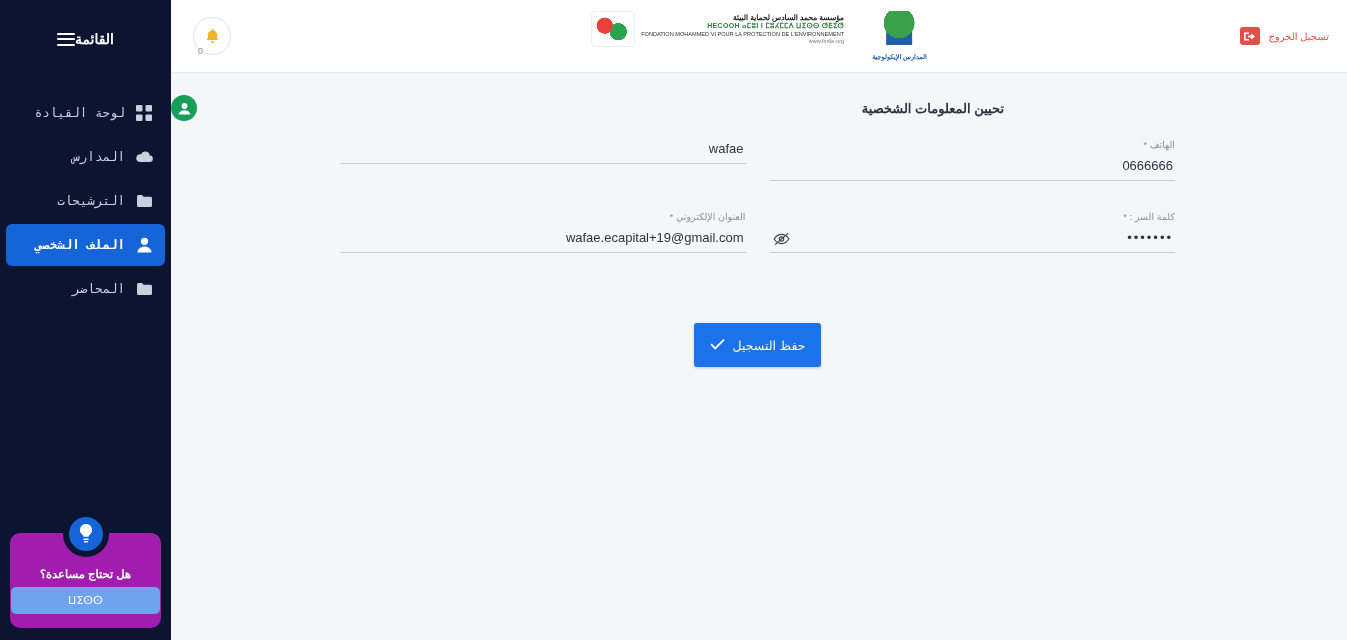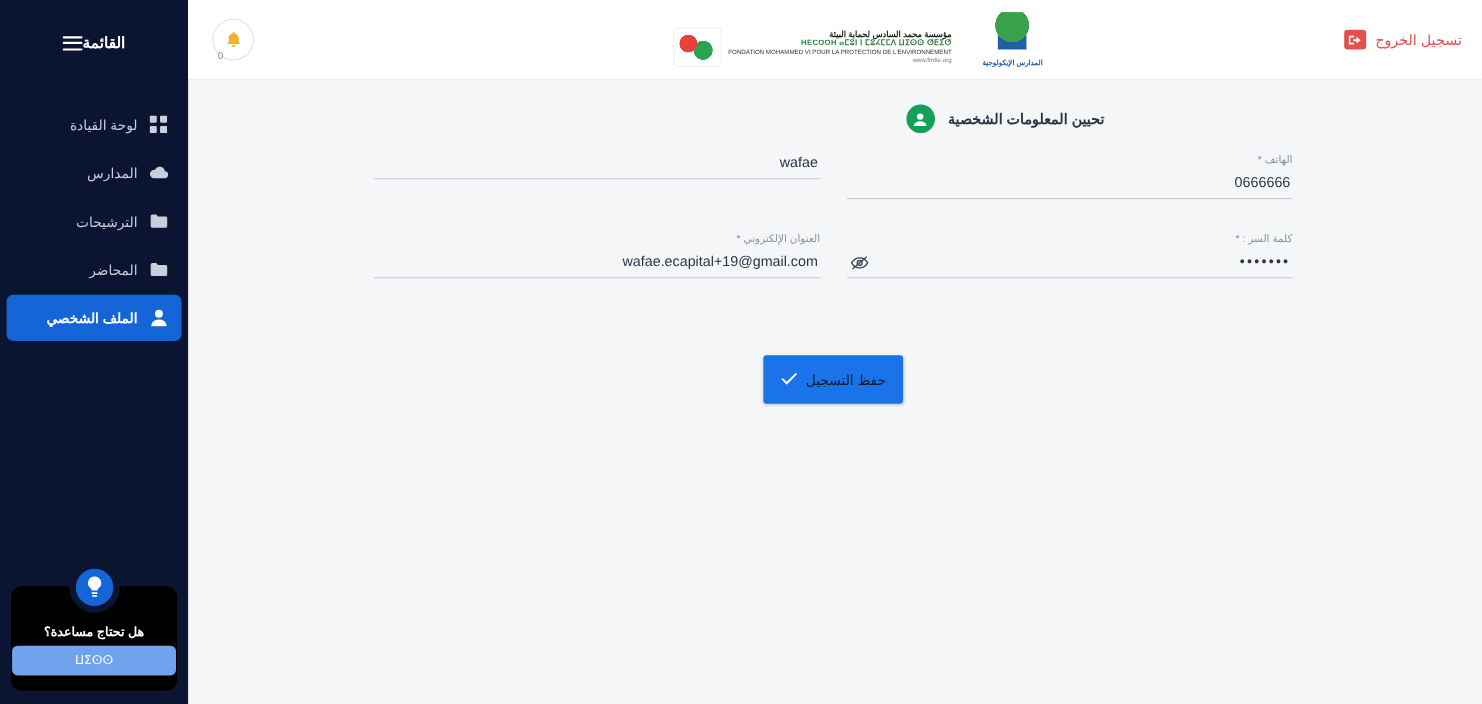--- a/index.html
+++ b/index.html
@@ -52,40 +52,41 @@
     align-items: center;
     justify-content: space-between;
     flex-direction: row-reverse;
     height: 42px;
     padding: 0 12px 0 14px;
     margin: 0 0 2px 0;
     border-radius: 6px;
     color: #c9cfdd;
     font-size: 12.5px;
     cursor: pointer;
+    font-family: Liberation Mono, monospace;
   }
   .nav-item .nav-label { flex: 1; text-align: right; padding-right: 10px; font-size: 12.5px; }
   .nav-item.active {
     background: #1565d8;
     color: #ffffff;
     font-weight: bold;
   }
   .nav-icon {
     width: 18px; height: 18px;
     display: flex; align-items: center; justify-content: center;
     flex: 0 0 18px;
   }
   .nav-icon svg { display: block; }
 
   
   .help-card {
     position: absolute;
     left: 10px; right: 10px;
     bottom: 12px;
-    background: #000000;
+    background: #a21caf;
     border-radius: 10px;
     padding: 34px 1px 14px;
     text-align: center;
   }
   .help-bulb {
     position: absolute;
     top: -22px; left: 50%;
     transform: translateX(-50%);
     width: 46px; height: 46px;
     border-radius: 50%;
@@ -144,24 +145,23 @@
     position: absolute;
     bottom: -2px; left: 4px;
     font-size: 9px;
     color: #8b93a5;
   }
   .logos {
     position: absolute;
     left: 50%;
     transform: translateX(-50%);
     display: flex;
-    align-items: flex-end;
+    align-items: flex-start;
     gap: 28px;
     flex-direction: row-reverse;
-    margin-left: 21px;
   }
   .logo-fm6 { display: flex; align-items: center; gap: 6px; flex-direction: row-reverse; }
   .fm6-mark {
     width: 44px; height: 36px;
     border-radius: 4px;
     background: radial-gradient(circle at 30% 40%, #e8413a 0 22%, transparent 23%),
                 radial-gradient(circle at 62% 58%, #2aa44f 0 26%, transparent 27%),
                 #ffffff;
     border: 1px solid #efefef;
   }
@@ -178,34 +178,34 @@
       radial-gradient(circle at 50% 30%, #3aa049 0 42%, transparent 43%),
       linear-gradient(#1f5fa9, #1f5fa9) 50% 78%/26px 13px no-repeat;
     border-radius: 4px;
   }
   .schools-text { font-size: 6.5px; color: #1f5fa9; font-weight: bold; }
   .logout {
     display: flex; align-items: center; gap: 8px;
     flex-direction: row-reverse;
     cursor: pointer;
   }
-  .logout-label { color: #e2504a; font-size: 13px; }
+  .logout-label { color: #e2504a; font-size: 10px; }
   .logout-icon {
     width: 20px; height: 18px;
     background: #e2504a;
     border-radius: 3px;
     display: flex; align-items: center; justify-content: center;
   }
 
   
   .content { flex: 1 1 auto; padding: 22px 0 0 0; }
   .form-head {
     display: flex;
     align-items: center;
-    justify-content: flex-end;
+    justify-content: space-between;
     flex-direction: row-reverse;
     gap: 12px;
     padding: 0 343px 0 0;
     margin-bottom: 18px;
   }
   .avatar-circle {
     width: 26px; height: 26px; border-radius: 50%;
     background: #15a05a;
     display: flex; align-items: center; justify-content: center;
     flex: 0 0 26px;
@@ -249,21 +249,21 @@
     left: 2px; bottom: 4px;
     width: 20px; height: 20px;
     background: none; border: none; cursor: pointer;
     display: flex; align-items: center; justify-content: center;
     padding: 0;
   }
 
   .submit-wrap { display: flex; justify-content: center; margin-top: 40px; }
   .submit-btn {
     background: #1a73e8;
-    color: #0f172a;
+    color: #fef9c3;
     border: none;
     border-radius: 3px;
     height: 44px;
     min-width: 98px;
     padding: 0 16px;
     font-size: 12.5px;
     font-family: "Liberation Sans", sans-serif;
     display: flex;
     align-items: center;
     justify-content: center;
@@ -313,35 +313,35 @@
 
       <div class="nav-item">
         <span class="nav-label">الترشيحات</span>
         <span class="nav-icon">
           <svg width="17" height="14" viewBox="0 0 17 14" fill="#c9cfdd">
             <path d="M1 2.5A1.5 1.5 0 0 1 2.5 1h3.6l1.5 1.8h7A1.4 1.4 0 0 1 16 4.2v7.3A1.5 1.5 0 0 1 14.5 13h-12A1.5 1.5 0 0 1 1 11.5z"></path>
           </svg>
         </span>
       </div>
 
-      <div class="nav-item">
-        <span class="nav-label">المحاضر</span>
-        <span class="nav-icon">
-          <svg width="17" height="14" viewBox="0 0 17 14" fill="#c9cfdd">
-            <path d="M1 2.5A1.5 1.5 0 0 1 2.5 1h3.6l1.5 1.8h7A1.4 1.4 0 0 1 16 4.2v7.3A1.5 1.5 0 0 1 14.5 13h-12A1.5 1.5 0 0 1 1 11.5z"></path>
-          </svg>
-        </span>
-      </div>
-
       <div class="nav-item active">
         <span class="nav-label">الملف الشخصي</span>
         <span class="nav-icon">
           <svg width="15" height="16" viewBox="0 0 15 16" fill="#ffffff">
             <circle cx="7.5" cy="4.3" r="3.6"></circle>
             <path d="M0.5 15.5c0-3.6 3.2-6 7-6s7 2.4 7 6z"></path>
+          </svg>
+        </span>
+      </div>
+
+      <div class="nav-item">
+        <span class="nav-label">المحاضر</span>
+        <span class="nav-icon">
+          <svg width="17" height="14" viewBox="0 0 17 14" fill="#c9cfdd">
+            <path d="M1 2.5A1.5 1.5 0 0 1 2.5 1h3.6l1.5 1.8h7A1.4 1.4 0 0 1 16 4.2v7.3A1.5 1.5 0 0 1 14.5 13h-12A1.5 1.5 0 0 1 1 11.5z"></path>
           </svg>
         </span>
       </div>
 
     </nav>
 
     <div class="help-card">
       <div class="help-bulb">
         <svg width="18" height="22" viewBox="0 0 18 22" fill="#ffffff">
           <path d="M9 1a6 6 0 0 0-3.6 10.8c.6.5 1 1.2 1.1 2h5c.1-.8.5-1.5 1.1-2A6 6 0 0 0 9 1z"></path>

